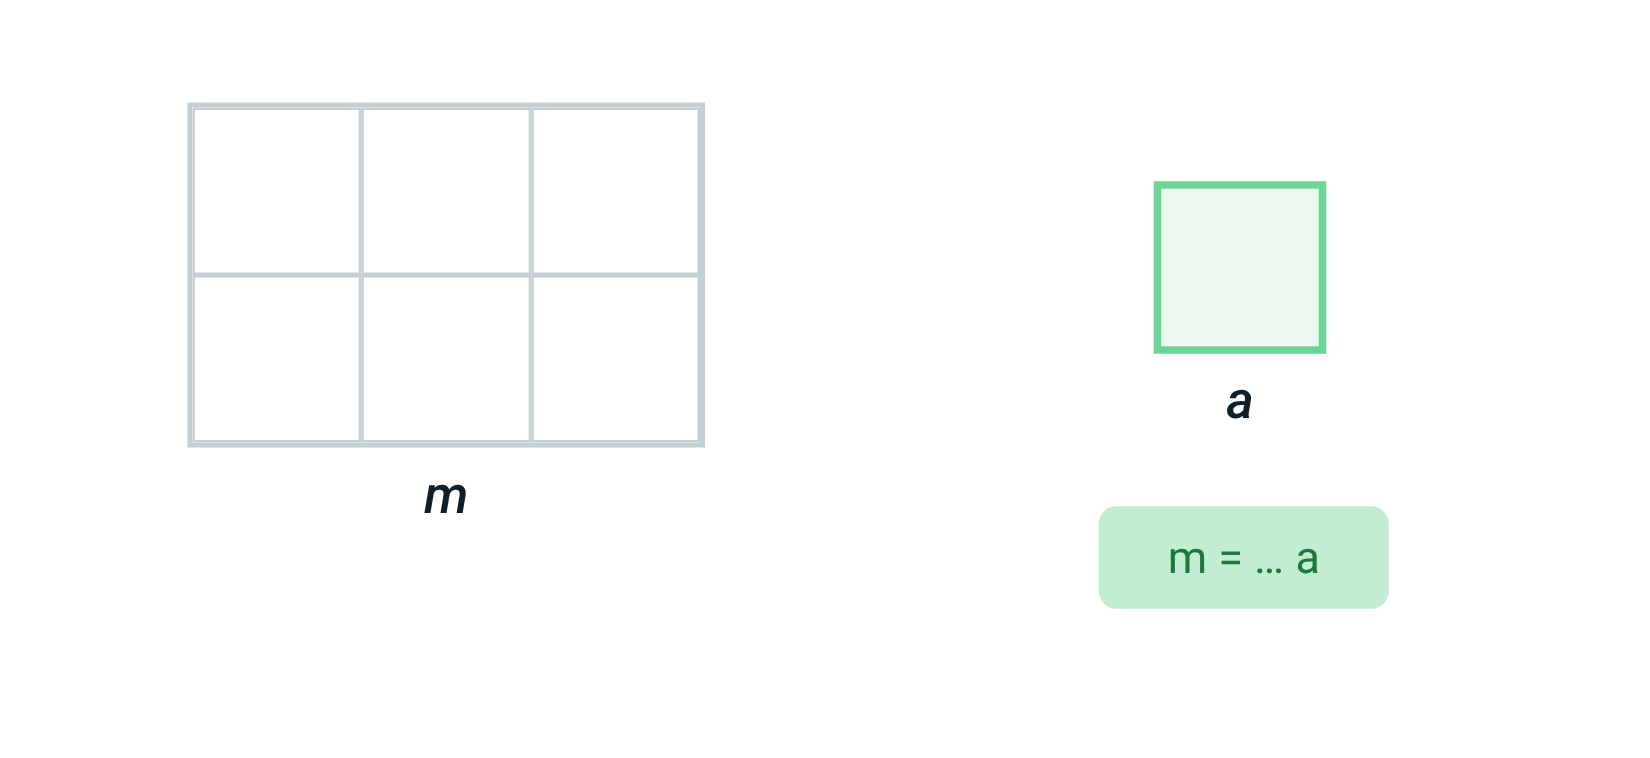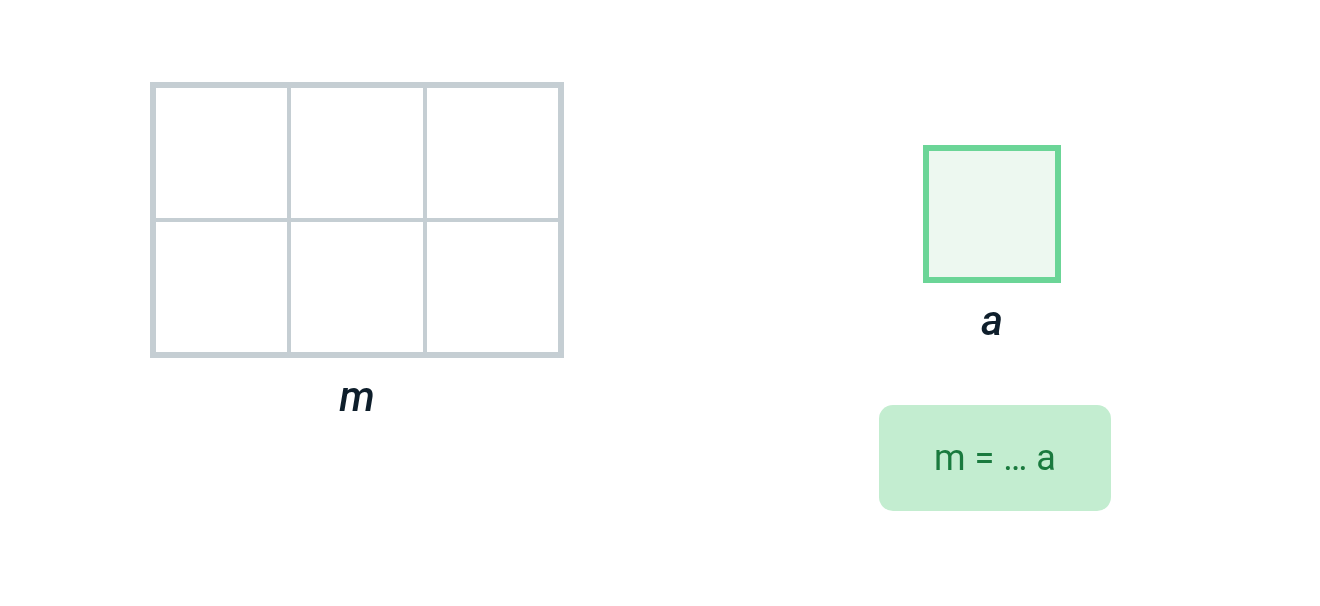--- a/index.html
+++ b/index.html
@@ -63,21 +63,21 @@
       font-size: 42px;
       font-style: italic;
       font-weight: 500;
       color: #0e1e2b;
     }
     .equation-box {
       position: absolute;
       left: 879px;
       top: 405px;
       width: 232px;
-      height: 106px;
+      height: 82px;
       background: #c3edd0;
       border-radius: 14px;
       display: flex;
       align-items: center;
       justify-content: center;
       font-size: 36px;
       color: #1a7a3e;
       font-weight: 400;
     }
   </style>

